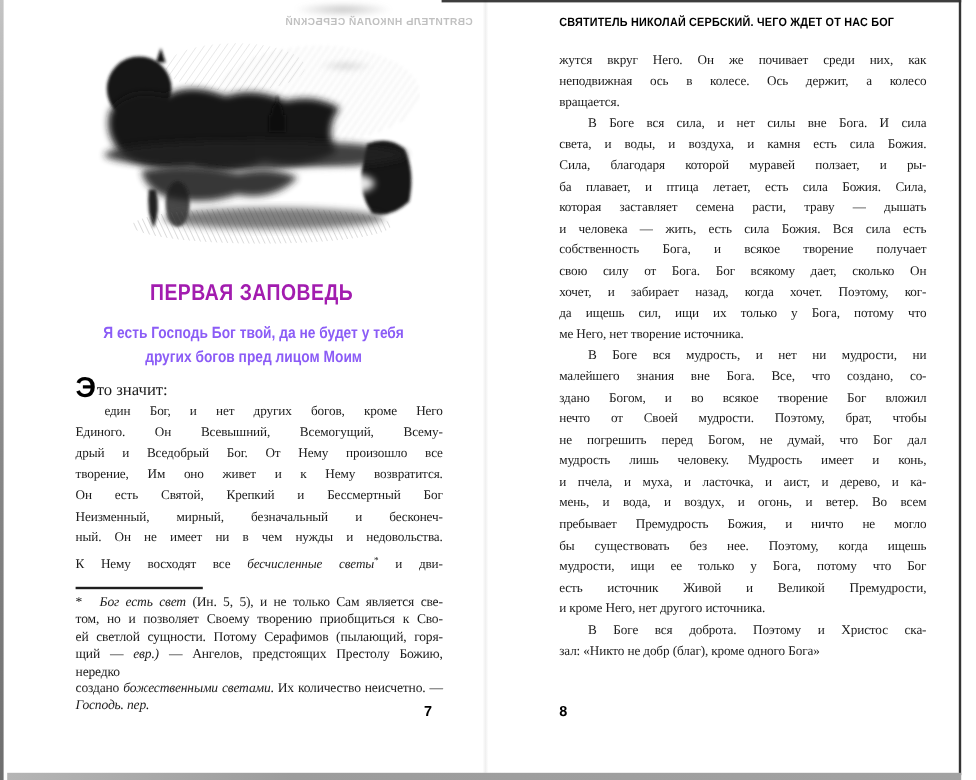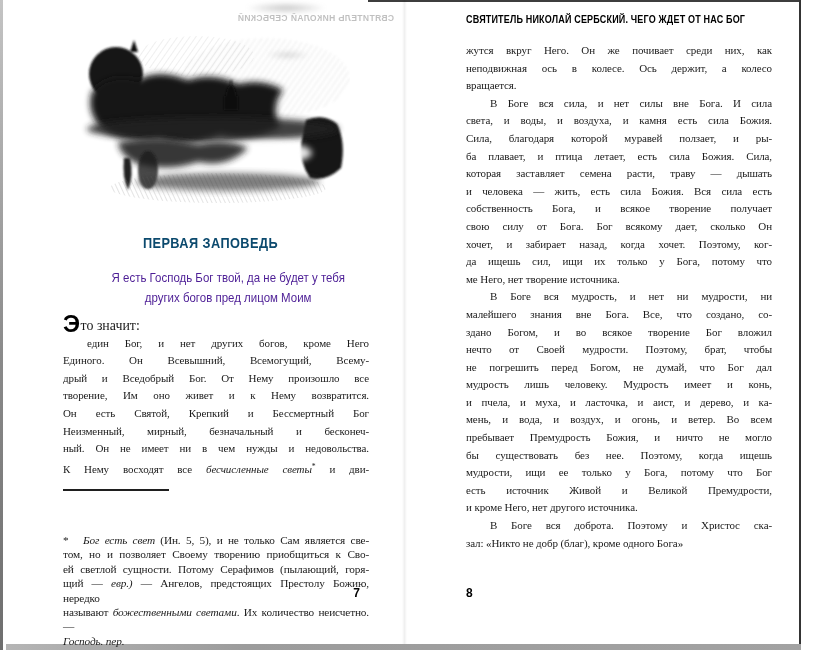--- a/index.html
+++ b/index.html
@@ -29,25 +29,25 @@
                  background:radial-gradient(closest-side,rgba(130,130,130,0.28),rgba(130,130,130,0) 75%);
                  filter:blur(2px);}
 
   
   .illustration{position:absolute;left:78px;top:30px;width:272px;height:176px;}
 
   
   .condensed{display:inline-block;transform:scaleX(0.85);transform-origin:center;white-space:nowrap;}
   .condensed-l{display:inline-block;transform:scaleX(0.9);transform-origin:left center;white-space:nowrap;}
   .chapter-title{position:absolute;left:63px;top:234px;width:294px;text-align:center;
-                 font-family:"Liberation Sans",sans-serif;font-weight:700;font-size:15px;
-                 color:#0c4a6e;letter-spacing:0.5px;}
-  .chapter-subtitle{position:absolute;left:73px;top:268px;width:310px;text-align:center;
-                    font-family:"Liberation Sans",sans-serif;font-weight:400;font-size:13.5px;
-                    line-height:20px;color:#4c1d95;}
+                 font-family:"Liberation Sans",sans-serif;font-weight:700;font-size:19px;
+                 color:#a21caf;letter-spacing:0.5px;}
+  .chapter-subtitle{position:absolute;left:56px;top:268px;width:310px;text-align:center;
+                    font-family:"Liberation Sans",sans-serif;font-weight:700;font-size:13.5px;
+                    line-height:20px;color:#8b5cf6;}
   .running-header{position:absolute;left:466px;top:14px;width:330px;
                   font-family:"Liberation Sans",sans-serif;font-weight:700;font-size:10px;
                   letter-spacing:0.2px;color:#000;}
 
   
   .body-left{position:absolute;left:63px;top:315px;width:306px;}
   .body-right{position:absolute;left:466px;top:42px;width:306px;}
   .tline{font-size:11px;line-height:17.6px;letter-spacing:-0.1px;
          text-align:justify;text-align-last:justify;white-space:normal;}
   .tline.nj{text-align-last:left;}
@@ -56,21 +56,21 @@
   .seg-i{font-style:italic;}
   .seg-sup{font-style:normal;vertical-align:4px;font-size:70%;}
   .seg-star{font-style:normal;display:inline-block;width:20px;}
 
   .dropcap-line{font-size:13.9px;line-height:17.6px;text-align:left;}
   .dropcap{font-family:"Liberation Sans",sans-serif;font-weight:700;font-size:24px;
            line-height:17.6px;vertical-align:-2px;letter-spacing:-0.5px;margin-right:1px;color:#000;}
 
   
   .footnote-rule{position:absolute;left:63px;top:489px;width:106px;height:2px;background:#1f1f1f;}
-  .footnote{position:absolute;left:63px;top:495px;width:306px;margin-top:38px;}
+  .footnote{position:absolute;left:63px;top:495px;width:306px;}
   .footnote .tline{font-size:11.3px;line-height:14.4px;letter-spacing:-0.15px;}
 
   
   .pageno{position:absolute;font-family:"Liberation Sans",sans-serif;font-weight:700;
           font-size:12px;color:#000;}
   .pageno-left{left:338px;top:586px;width:22px;text-align:right;}
   .pageno-right{left:466px;top:586px;width:22px;text-align:left;}
 </style>
 </head>
 <body>
@@ -149,21 +149,21 @@
           <div class="tline"><span class="seg-n">К Нему восходят все </span><span class="seg-i">бесчисленные светы</span><span class="seg-sup">*</span><span class="seg-n"> и дви-</span></div>
         </div>
     </div>
 
     <div class="footnote-rule"></div>
     <div class="footnote">
         <div class="tline"><span class="seg-star">*</span><span class="seg-i">Бог есть свет</span><span class="seg-n"> (Ин. 5, 5), и не только Сам является све-</span></div>
         <div class="tline"><span class="seg-n">том, но и позволяет Своему творению приобщиться к Сво-</span></div>
         <div class="tline"><span class="seg-n">ей светлой сущности. Потому Серафимов (пылающий, горя-</span></div>
         <div class="tline"><span class="seg-n">щий — </span><span class="seg-i">евр.)</span><span class="seg-n"> — Ангелов, предстоящих Престолу Божию, нередко</span></div>
-        <div class="tline"><span class="seg-n">называют </span><span class="seg-i">божественными светами</span><span class="seg-n">. Их количество неисчетно. —</span></div>
+        <div class="tline"><span class="seg-n">создано </span><span class="seg-i">божественными светами</span><span class="seg-n">. Их количество неисчетно. —</span></div>
         <div class="tline nj"><span class="seg-i">Господь. пер.</span></div>
       </div>
 
     <div class="pageno pageno-left">7</div>
   </div>
 
   <div>
 
     <div class="running-header">
       <span class="condensed-l">СВЯТИТЕЛЬ НИКОЛАЙ СЕРБСКИЙ. ЧЕГО ЖДЕТ ОТ НАС БОГ</span>

